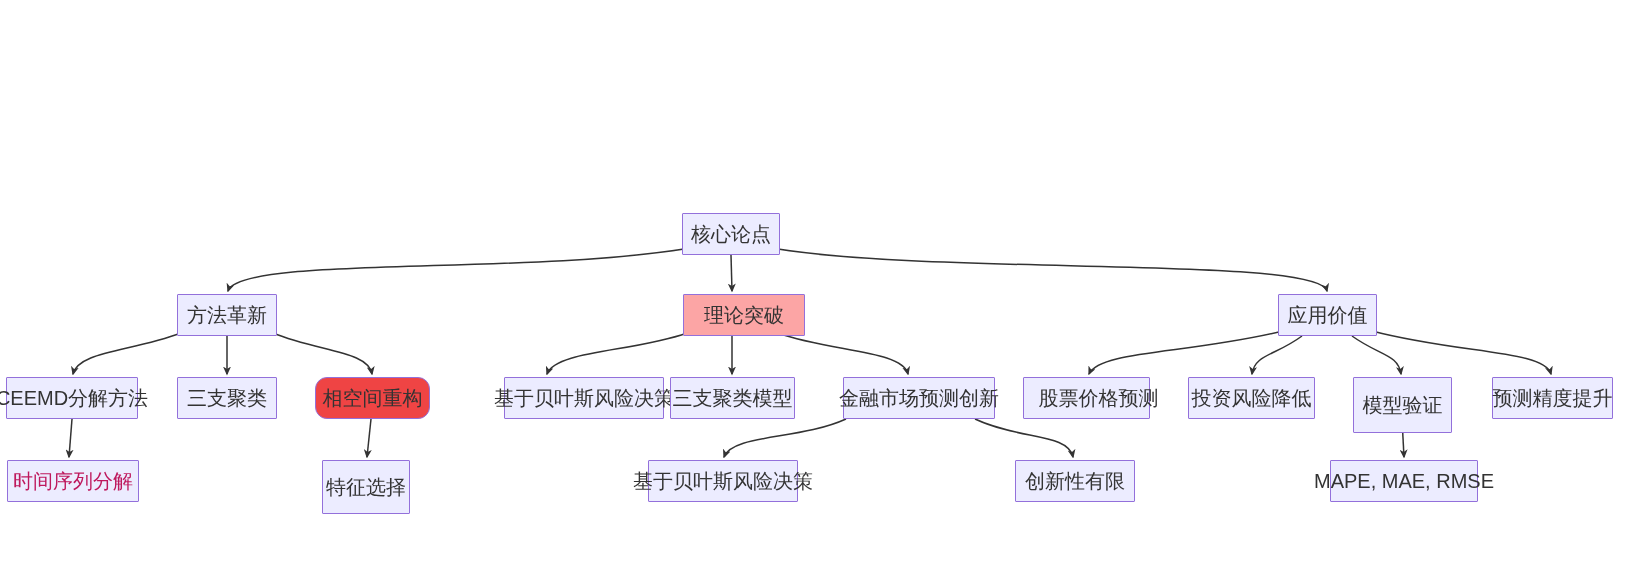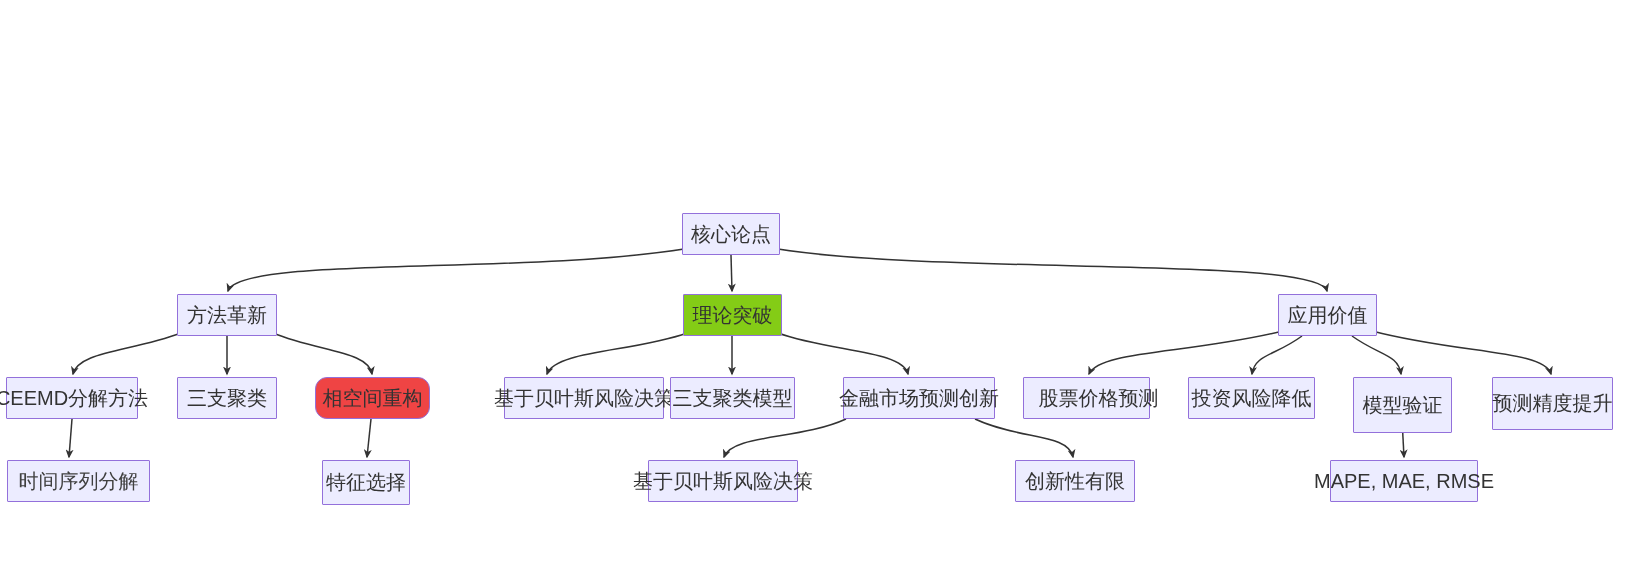--- a/index.html
+++ b/index.html
@@ -70,31 +70,31 @@
         <path d="M72,419 L69,457" class="edge-path" marker-end="url(#arrowhead)" style="stroke: rgb(51, 51, 51);"></path>
         <path d="M371,419 L367,457" class="edge-path" marker-end="url(#arrowhead)" style="stroke: rgb(51, 51, 51);"></path>
         <path d="M846,419 C800,440 733,434 724,457" class="edge-path" marker-end="url(#arrowhead)" style="stroke: rgb(51, 51, 51);"></path>
         <path d="M975,419 C1020,440 1068,433 1073,457" class="edge-path" marker-end="url(#arrowhead)" style="stroke: rgb(51, 51, 51);"></path>
         <path d="M1402,419 L1404,457" class="edge-path" marker-end="url(#arrowhead)" style="stroke: rgb(51, 51, 51);"></path>
       </g>
   </svg>
   <div id="node-layer">
       <div class="node" style="left: 682px; top: 213px; width: 98px; height: 42px; background: rgb(236, 236, 255); border-color: rgb(147, 112, 219); color: rgb(51, 51, 51);">核心论点</div>
       <div class="node" style="left: 177px; top: 294px; width: 100px; height: 42px; background: rgb(236, 236, 255); border-color: rgb(147, 112, 219); color: rgb(51, 51, 51);">方法革新</div>
-      <div class="node" style="left: 683px; top: 294px; width: 99px; height: 42px; background: #84cc16; border-color: rgb(147, 112, 219); color: rgb(51, 51, 51);">理论突破</div>
+      <div class="node" style="left: 683px; top: 294px; width: 122px; height: 42px; background: #fca5a5; border-color: rgb(147, 112, 219); color: rgb(51, 51, 51);">理论突破</div>
       <div class="node" style="left: 1278px; top: 294px; width: 99px; height: 42px; background: rgb(236, 236, 255); border-color: rgb(147, 112, 219); color: rgb(51, 51, 51);">应用价值</div>
       <div class="node" style="left: 6px; top: 377px; width: 132px; height: 42px; background: rgb(236, 236, 255); border-color: rgb(147, 112, 219); color: rgb(51, 51, 51);">CEEMD分解方法</div>
       <div class="node" style="left: 177px; top: 377px; width: 100px; height: 42px; background: rgb(236, 236, 255); border-color: rgb(147, 112, 219); color: rgb(51, 51, 51);">三支聚类</div>
       <div class="node" style="left: 315px; top: 377px; width: 115px; height: 42px; background: #ef4444; border-color: rgb(147, 112, 219); color: rgb(51, 51, 51); border-radius: 12px;">相空间重构</div>
       <div class="node" style="left: 465px; top: 377px; width: 160px; height: 42px; background: rgb(236, 236, 255); border-color: rgb(147, 112, 219); color: rgb(51, 51, 51); margin-left: 39px;">基于贝叶斯风险决策</div>
       <div class="node" style="left: 670px; top: 377px; width: 125px; height: 42px; background: rgb(236, 236, 255); border-color: rgb(147, 112, 219); color: rgb(51, 51, 51);">三支聚类模型</div>
       <div class="node" style="left: 835px; top: 377px; width: 152px; height: 42px; background: rgb(236, 236, 255); border-color: rgb(147, 112, 219); color: rgb(51, 51, 51); margin-left: 8px;">金融市场预测创新</div>
       <div class="node" style="left: 1023px; top: 377px; width: 127px; height: 42px; background: rgb(236, 236, 255); border-color: rgb(147, 112, 219); color: rgb(51, 51, 51); padding-left: 24px;">股票价格预测</div>
       <div class="node" style="left: 1188px; top: 377px; width: 127px; height: 42px; background: rgb(236, 236, 255); border-color: rgb(147, 112, 219); color: rgb(51, 51, 51);">投资风险降低</div>
       <div class="node" style="left: 1353px; top: 377px; width: 99px; height: 56px; background: rgb(236, 236, 255); border-color: rgb(147, 112, 219); color: rgb(51, 51, 51);">模型验证</div>
-      <div class="node" style="left: 1492px; top: 377px; width: 121px; height: 53px; background: rgb(236, 236, 255); border-color: rgb(147, 112, 219); color: rgb(51, 51, 51);">预测精度提升</div>
-      <div class="node" style="left: 7px; top: 460px; width: 143px; height: 42px; background: rgb(236, 236, 255); border-color: rgb(147, 112, 219); color: #404040;">时间序列分解</div>
-      <div class="node" style="left: 322px; top: 460px; width: 88px; height: 45px; background: rgb(236, 236, 255); border-color: rgb(147, 112, 219); color: rgb(51, 51, 51);">特征选择</div>
+      <div class="node" style="left: 1492px; top: 377px; width: 121px; height: 42px; background: rgb(236, 236, 255); border-color: rgb(147, 112, 219); color: rgb(51, 51, 51);">预测精度提升</div>
+      <div class="node" style="left: 7px; top: 460px; width: 132px; height: 42px; background: rgb(236, 236, 255); border-color: rgb(147, 112, 219); color: #be185d;">时间序列分解</div>
+      <div class="node" style="left: 322px; top: 460px; width: 88px; height: 54px; background: rgb(236, 236, 255); border-color: rgb(147, 112, 219); color: rgb(51, 51, 51);">特征选择</div>
       <div class="node" style="left: 648px; top: 460px; width: 150px; height: 42px; background: rgb(236, 236, 255); border-color: rgb(147, 112, 219); color: rgb(51, 51, 51);">基于贝叶斯风险决策</div>
       <div class="node" style="left: 1015px; top: 460px; width: 120px; height: 42px; background: rgb(236, 236, 255); border-color: rgb(147, 112, 219); color: rgb(51, 51, 51);">创新性有限</div>
       <div class="node" style="left: 1330px; top: 460px; width: 148px; height: 42px; background: rgb(236, 236, 255); border-color: rgb(147, 112, 219); color: rgb(51, 51, 51);">MAPE, MAE, RMSE</div>
     </div>
 </div>
 
 </body></html>

